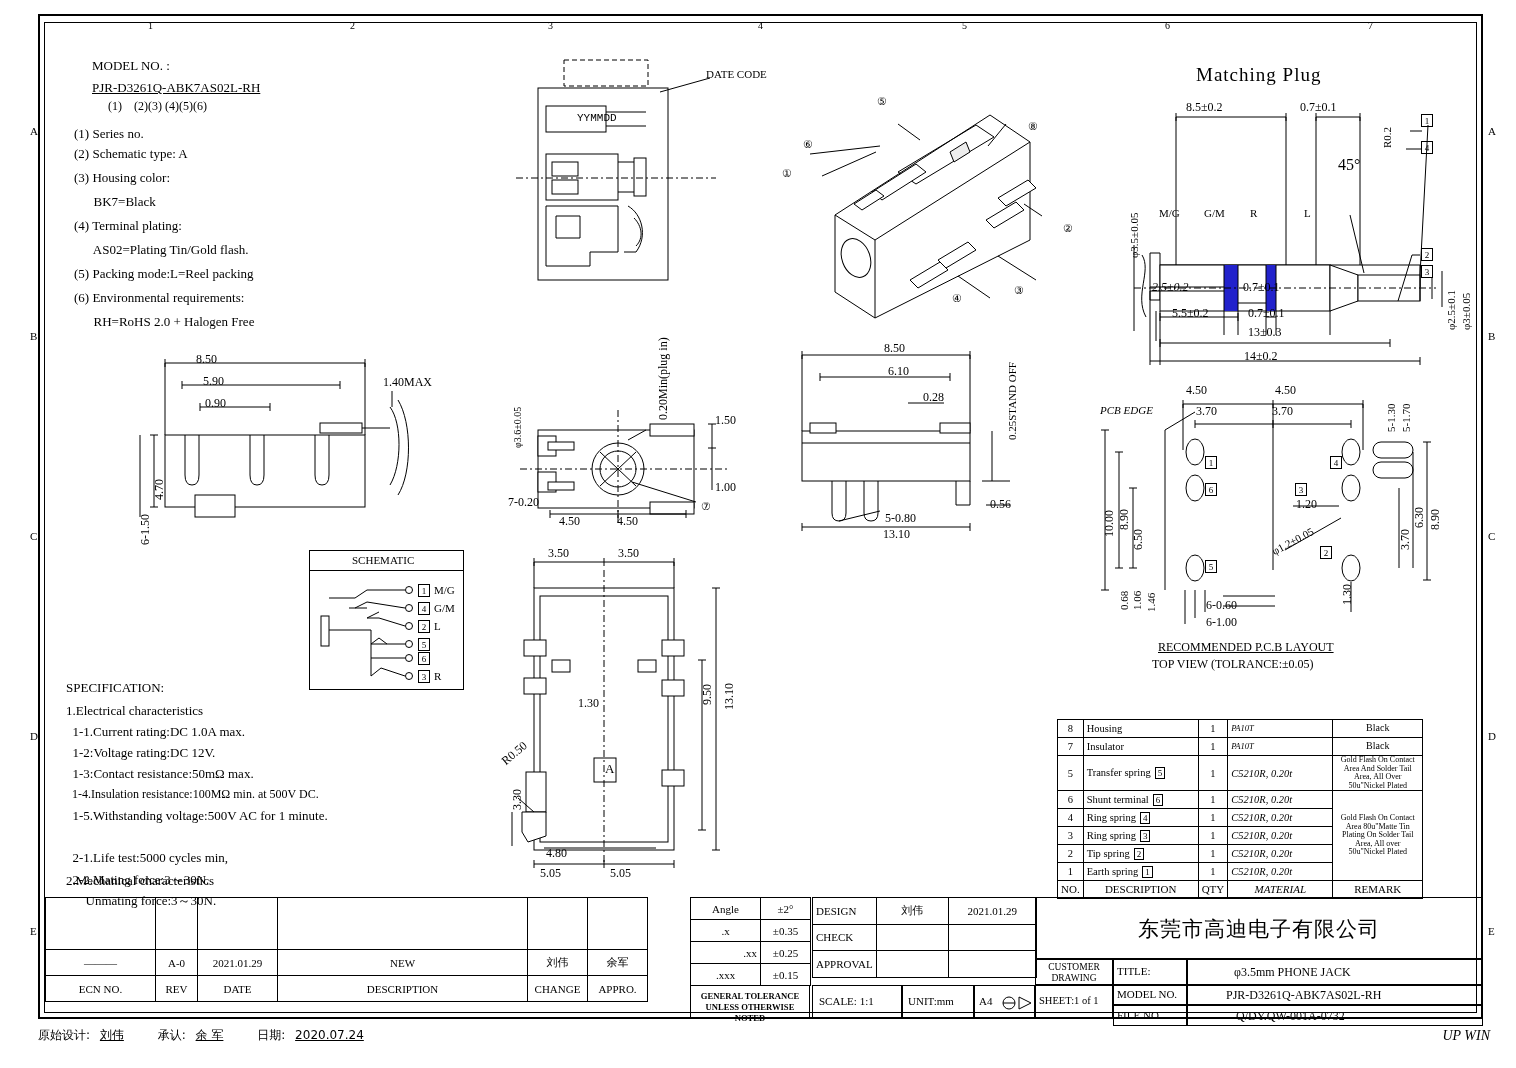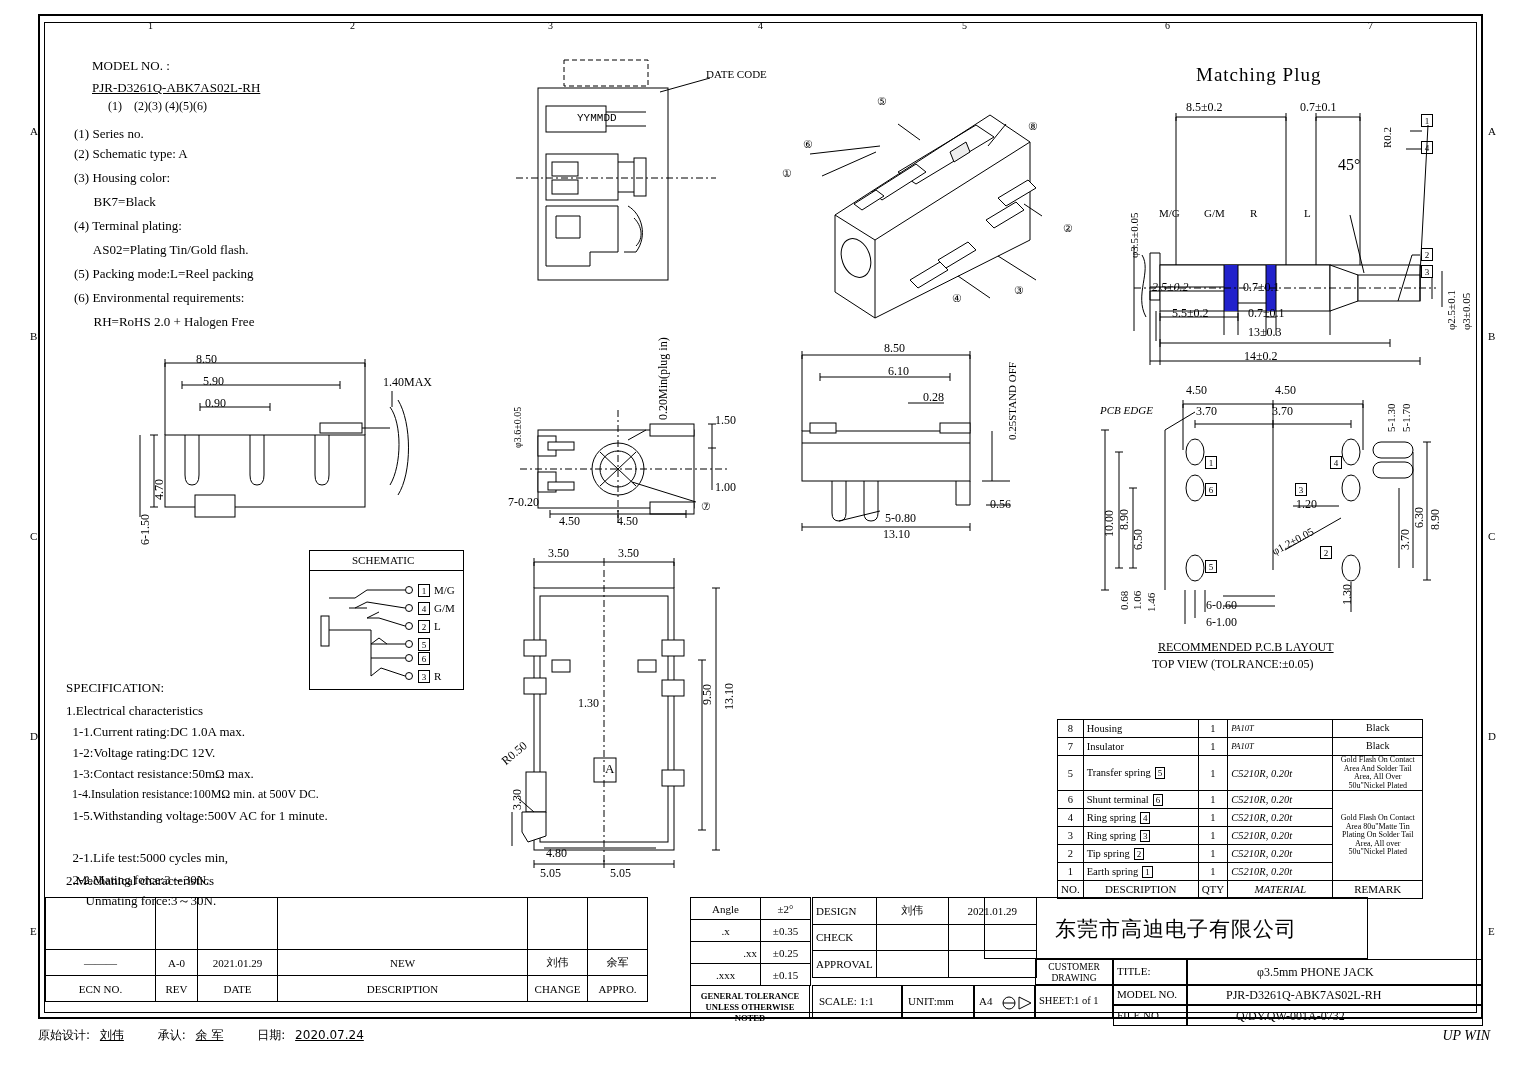--- a/index.html
+++ b/index.html
@@ -732,31 +732,31 @@
     <svg style="left:26px;top:9px;width:34px;height:18px;">
       <circle class="s" cx="8" cy="8" r="6"></circle>
       <line class="s" x1="2" y1="8" x2="14" y2="8"></line>
       <path class="s" d="M18,2 L30,8 L18,14 Z"></path>
     </svg>
   </div>
   <div class="box" style="left:1035px;top:985px;width:78px;height:34px;font-size:11px;">
     <div style="padding:9px 0 0 3px;font-size:10.5px;">SHEET:1 of 1</div>
   </div>
 
-  <div class="box" style="left:984px;top:897px;width:384px;height:62px;">
+  <div class="box" style="left:1035px;top:897px;width:448px;height:62px;">
     <div class="cjk" style="text-align:center;font-size:21px;padding-top:17px;letter-spacing:1px;">东莞市高迪电子有限公司</div>
   </div>
   <div class="box" style="left:1035px;top:959px;width:78px;height:26px;">
     <div style="font-size:9.5px;text-align:center;line-height:11px;padding-top:2px;">CUSTOMER<br>DRAWING</div>
   </div>
   <div class="box" style="left:1113px;top:959px;width:74px;height:26px;font-size:11px;">
     <div style="padding:5px 0 0 3px;">TITLE:</div>
   </div>
   <div class="box" style="left:1187px;top:959px;width:296px;height:26px;font-size:12px;">
-    <div style="padding:5px 0 0 69px;">φ3.5mm PHONE JACK</div>
+    <div style="padding:5px 0 0 46px;">φ3.5mm PHONE JACK</div>
   </div>
   <div class="box" style="left:1113px;top:985px;width:74px;height:20px;font-size:11px;">
     <div style="padding:2px 0 0 3px;">MODEL NO.</div>
   </div>
   <div class="box" style="left:1187px;top:985px;width:296px;height:20px;font-size:12px;">
     <div style="padding:2px 0 0 38px;">PJR-D3261Q-ABK7AS02L-RH</div>
   </div>
   <div class="box" style="left:1113px;top:1005px;width:74px;height:21px;font-size:11px;">
     <div style="padding:3px 0 0 3px;">FILE NO.</div>
   </div>

